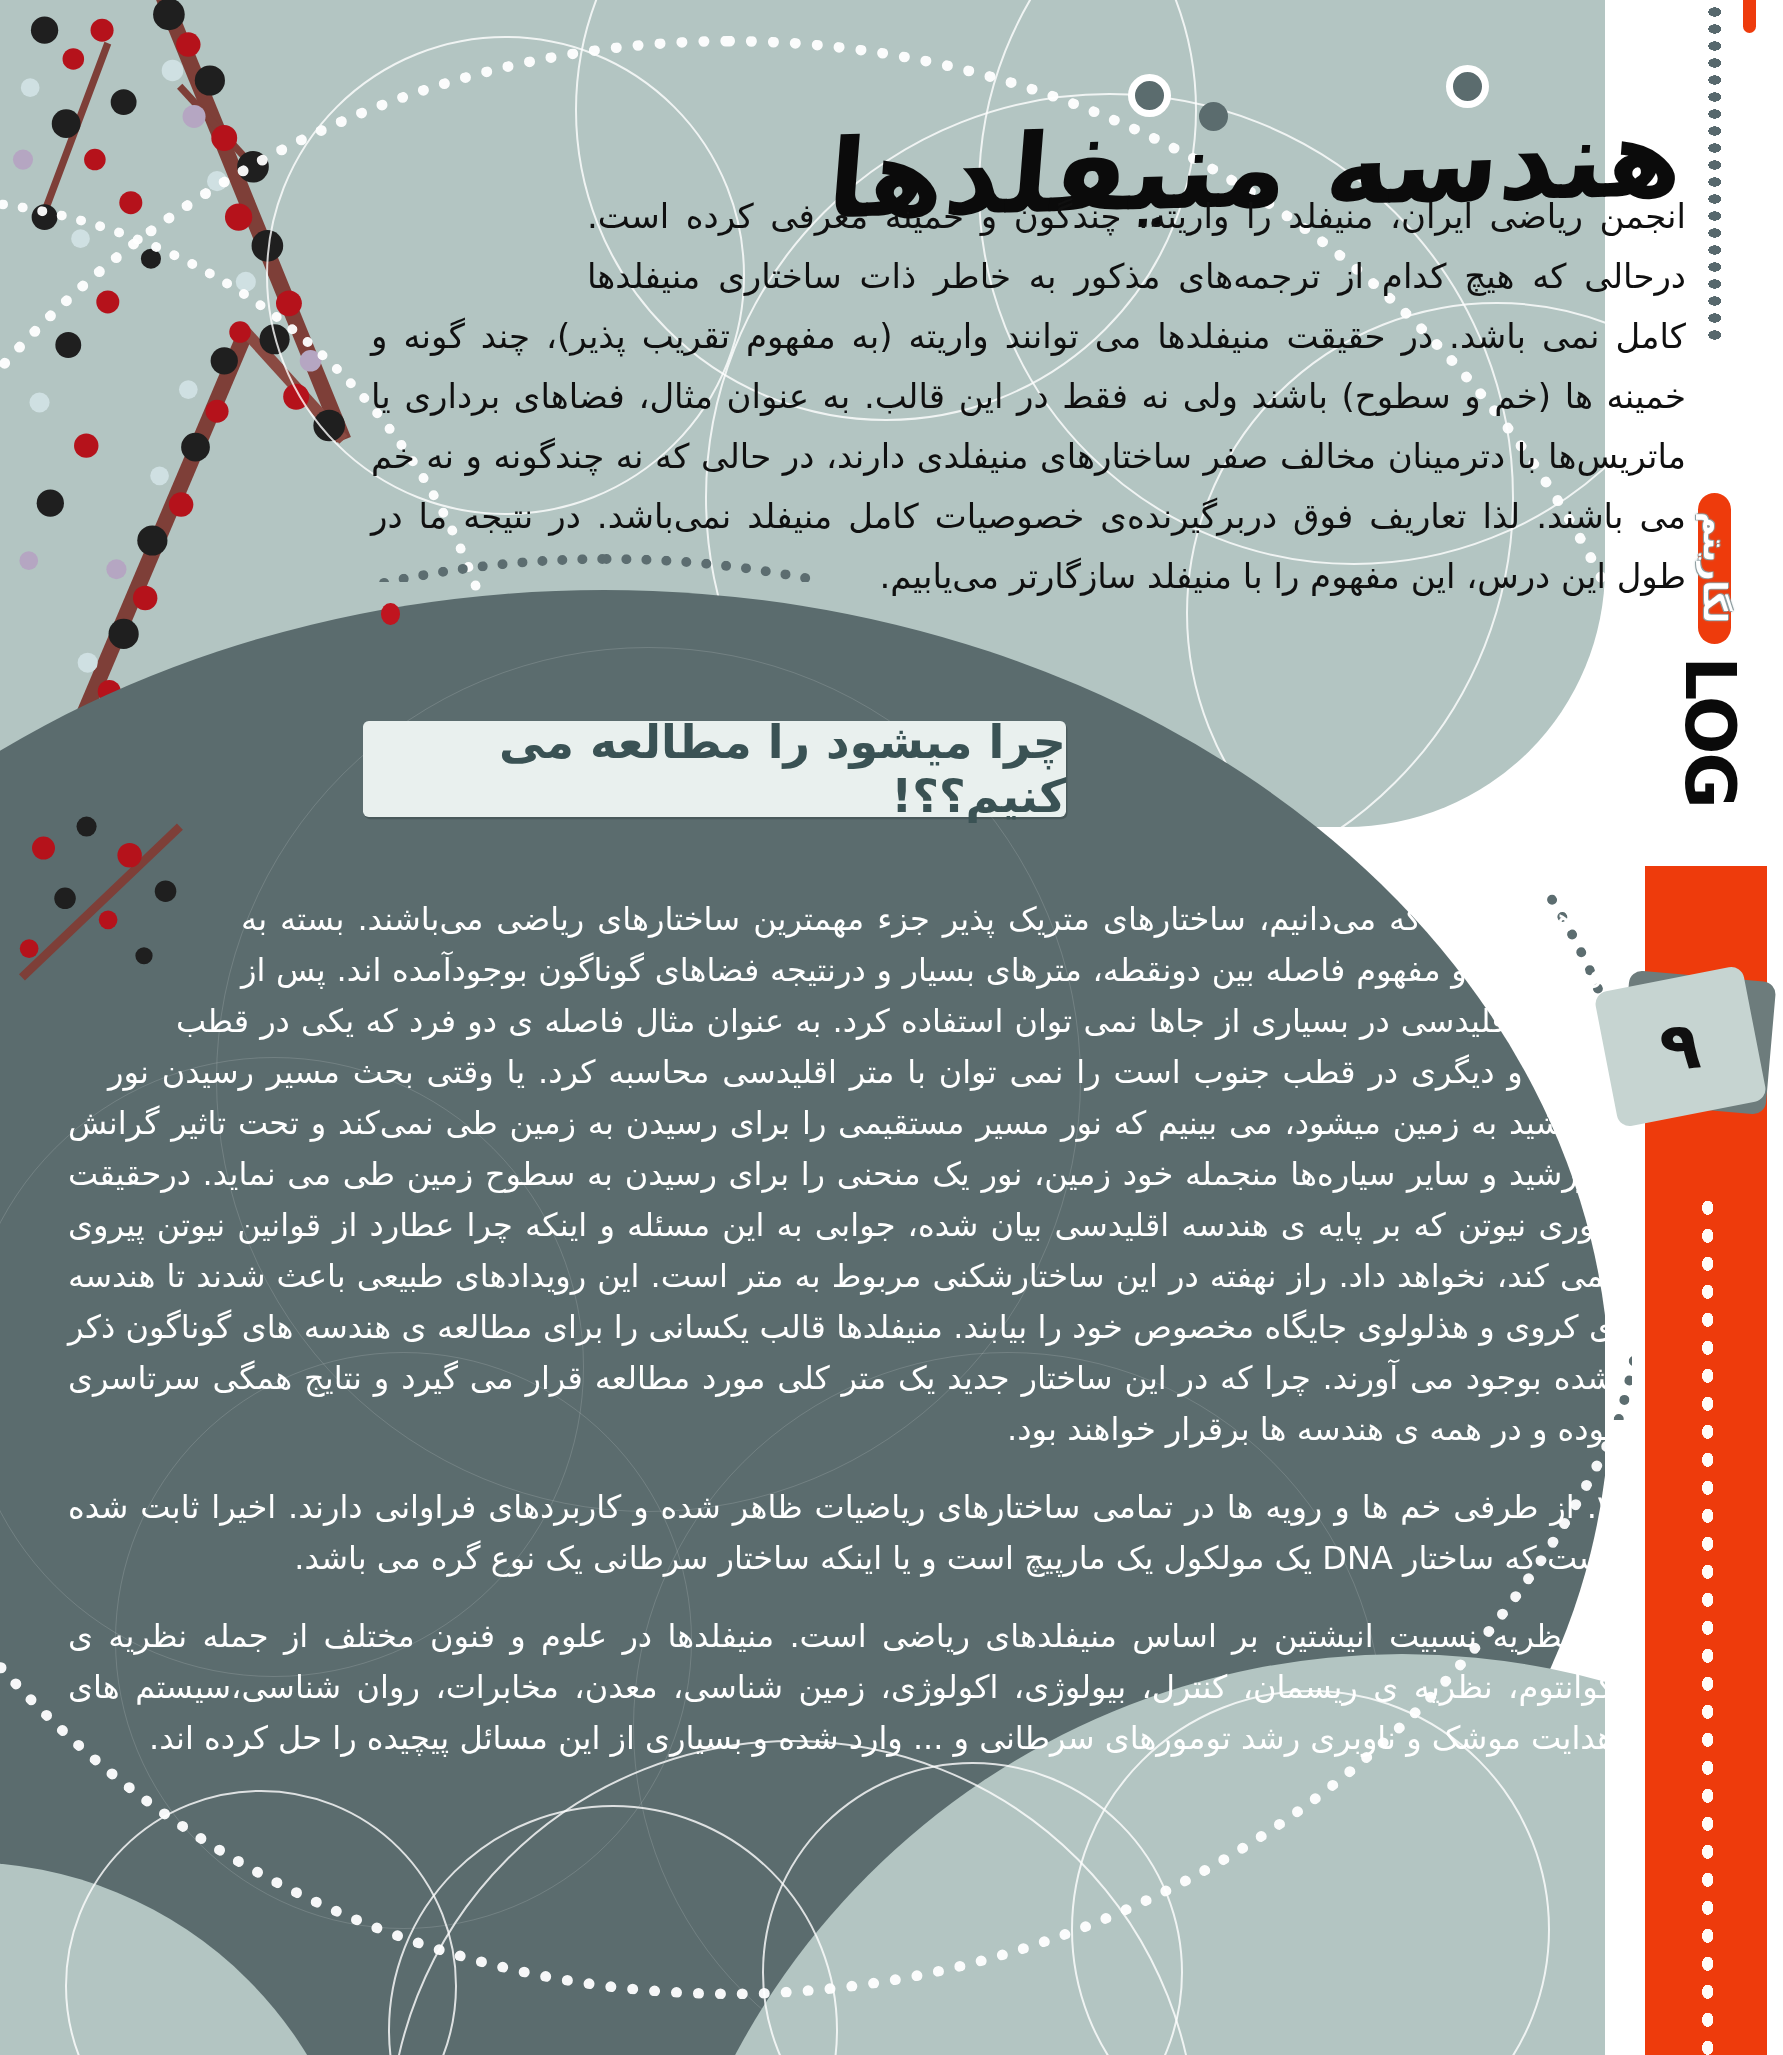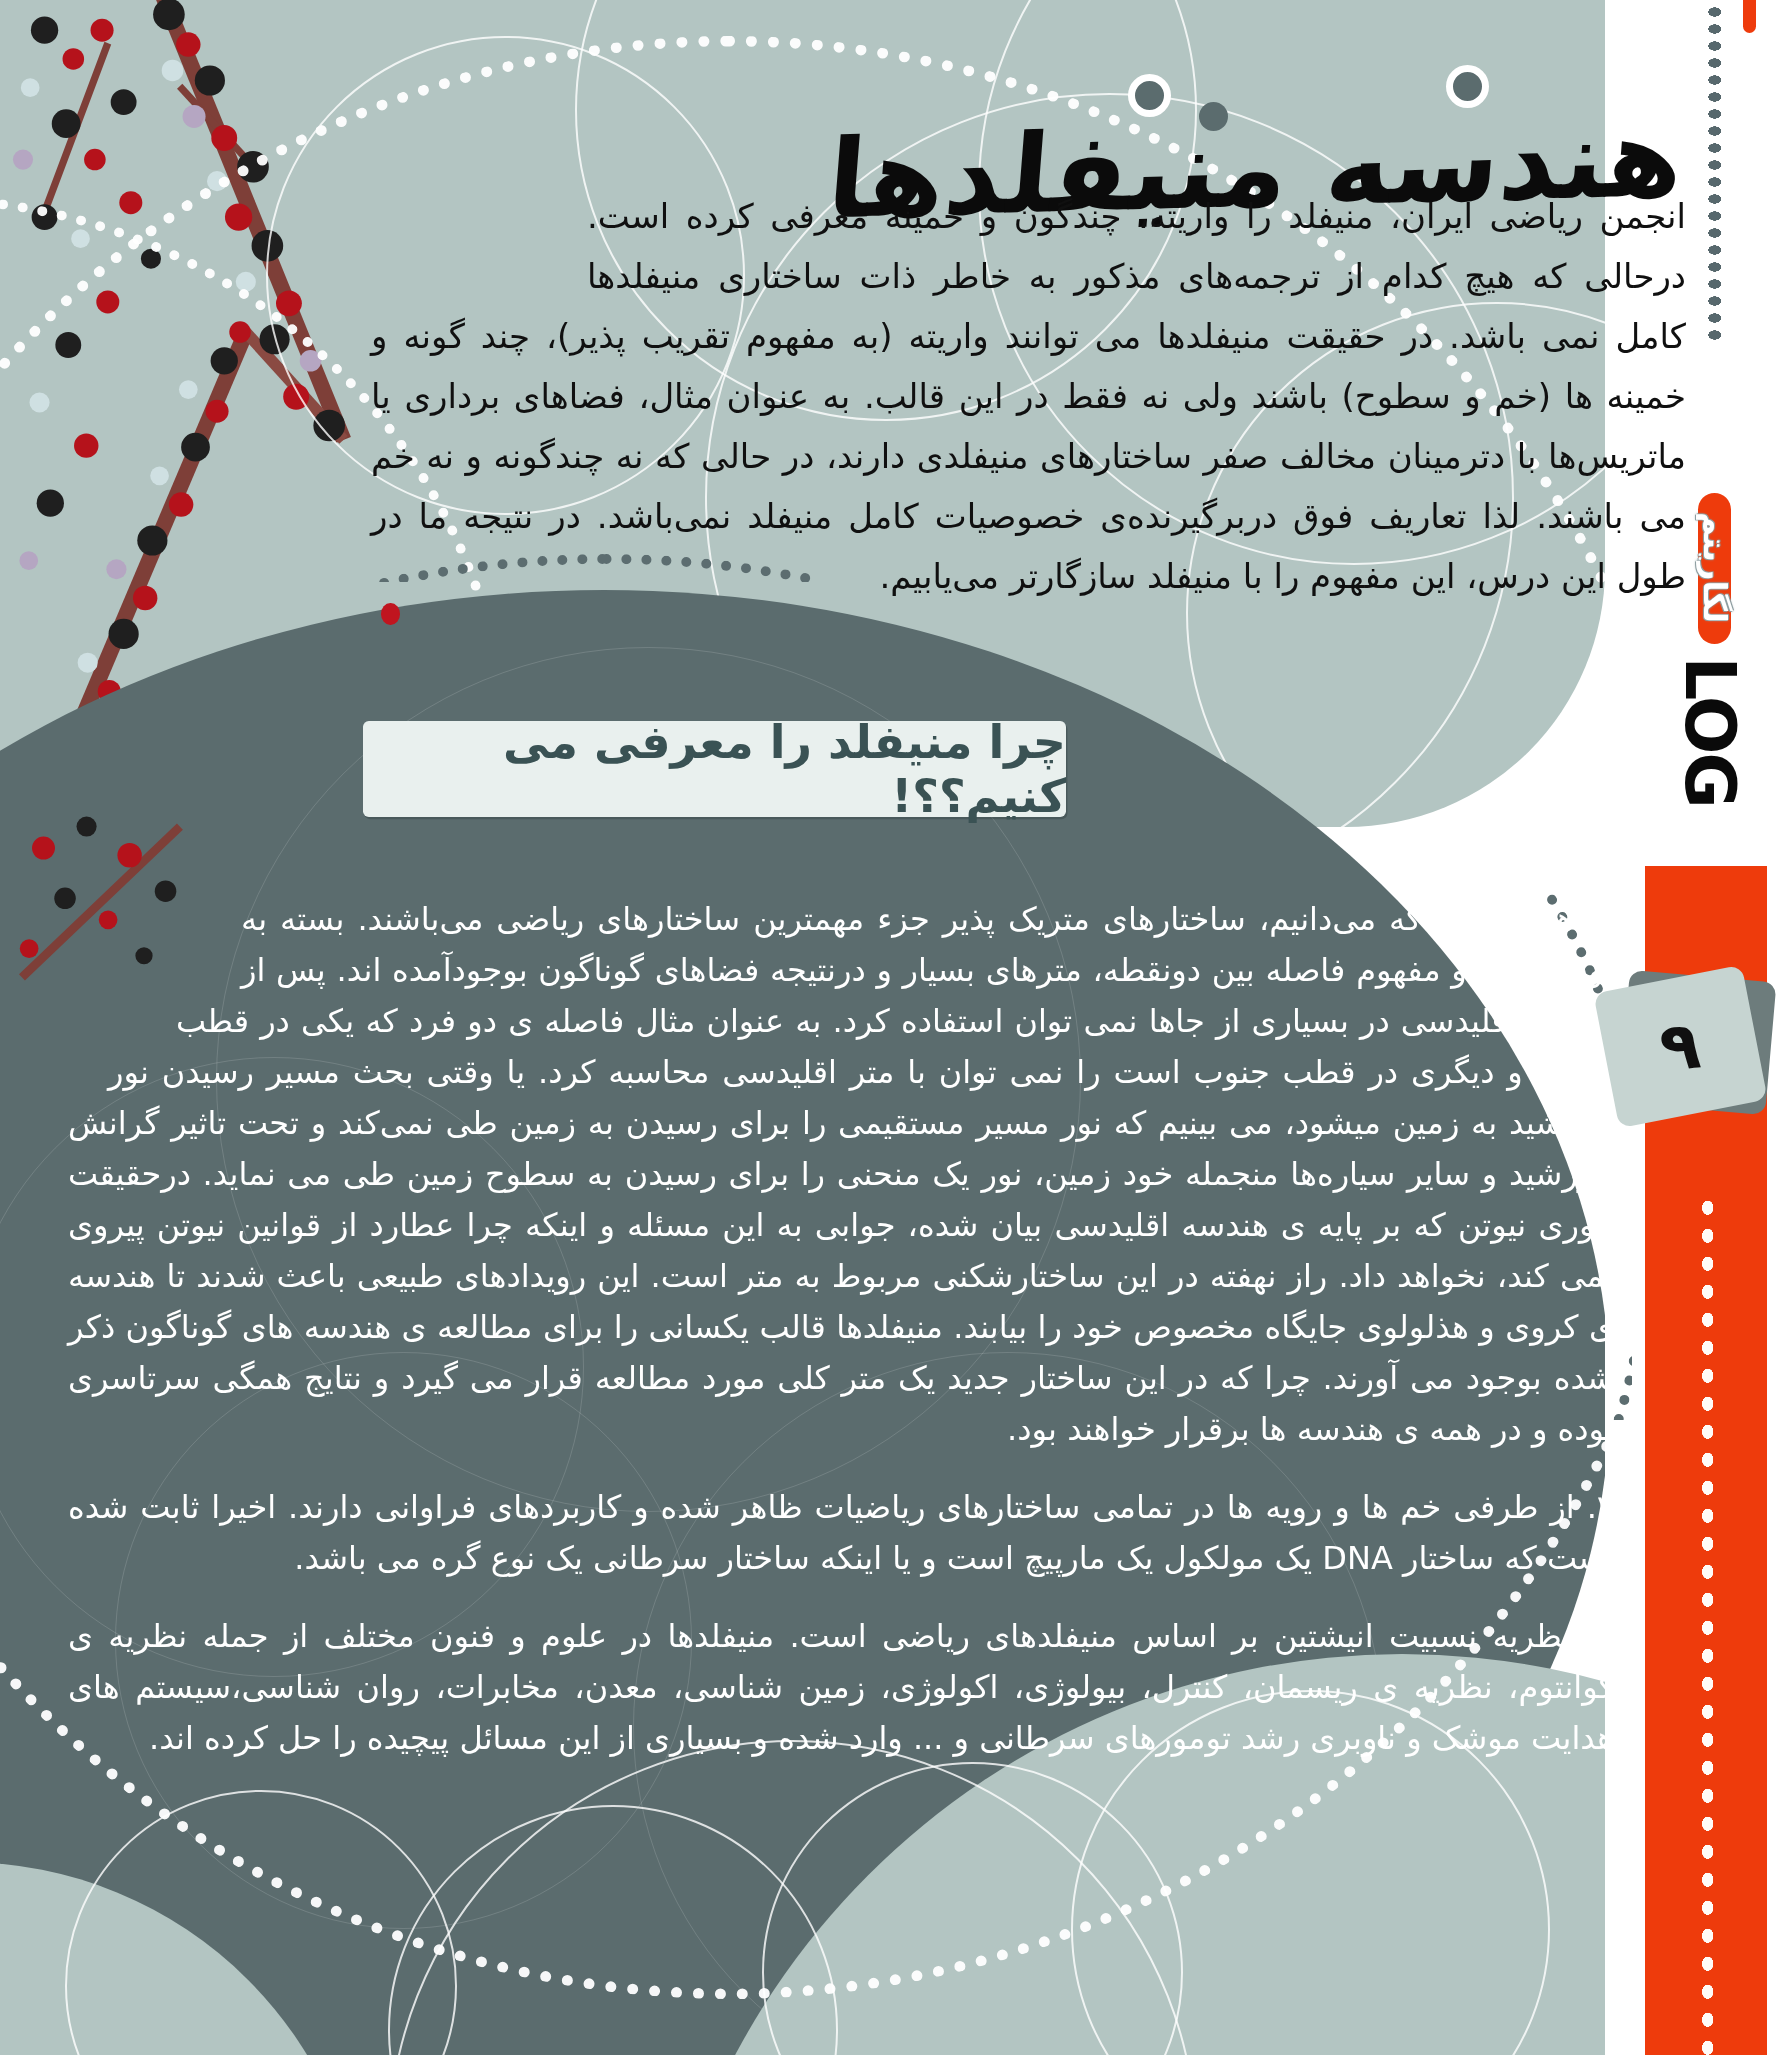--- a/index.html
+++ b/index.html
@@ -185,21 +185,21 @@
       <circle cx="200" cy="210" r="12" fill="#1f1f1f"></circle>
   </svg>
 
   <h1 class="abs title">هندسه منیفلدها</h1>
 
   <div class="abs intro">
     <span class="sp"></span><span>انجمن ریاضی ایران، منیفلد را واریته، چندگون و خمینه معرفی کرده است. درحالی که هیچ کدام از ترجمه‌های مذکور به خاطر ذات ساختاری منیفلدها کامل نمی باشد. در حقیقت منیفلدها می توانند واریته (به مفهوم تقریب پذیر)، چند گونه و خمینه ها (خم و سطوح) باشند ولی نه فقط در این قالب. به عنوان مثال، فضاهای برداری یا ماتریس‌ها با دترمینان مخالف صفر ساختارهای منیفلدی دارند، در حالی که نه چندگونه و نه خم می باشند. لذا تعاریف فوق دربرگیرنده‌ی خصوصیات کامل منیفلد نمی‌باشد. در نتیجه ما در طول این درس، این مفهوم را با منیفلد سازگارتر می‌یابیم.</span>
   </div>
 
   <div class="abs banner">
-    <span>چرا منیفلد را معرفی می کنیم؟؟!</span>
+    <span>چرا میشود را مطالعه می کنیم؟؟!</span>
   </div>
 
   <div class="abs body-text">
     <div class="para">
       <span class="s1"></span>
       <span class="s2"></span>
       <span class="s3"></span>
       <span>۱. همان طور که می‌دانیم، ساختارهای متریک پذیر جزء مهمترین ساختارهای ریاضی می‌باشند. بسته به نوع کاربرد و مفهوم فاصله بین دونقطه، مترهای بسیار و درنتیجه فضاهای گوناگون بوجودآمده اند. پس از هندسه اقلیدسی در بسیاری از جاها نمی توان استفاده کرد. به عنوان مثال فاصله ی دو فرد که یکی در قطب شمال و دیگری در قطب جنوب است را نمی توان با متر اقلیدسی محاسبه کرد. یا وقتی بحث مسیر رسیدن نور خورشید به زمین میشود، می بینیم که نور مسیر مستقیمی را برای رسیدن به زمین طی نمی‌کند و تحت تاثیر گرانش خورشید و سایر سیاره‌ها منجمله خود زمین، نور یک منحنی را برای رسیدن به سطوح زمین طی می نماید. درحقیقت تئوری نیوتن که بر پایه ی هندسه اقلیدسی بیان شده، جوابی به این مسئله و اینکه چرا عطارد از قوانین نیوتن پیروی نمی کند، نخواهد داد. راز نهفته در این ساختارشکنی مربوط به متر است. این رویدادهای طبیعی باعث شدند تا هندسه ی کروی و هذلولوی جایگاه مخصوص خود را بیابند. منیفلدها قالب یکسانی را برای مطالعه ی هندسه های گوناگون ذکر شده بوجود می آورند. چرا که در این ساختار جدید یک متر کلی مورد مطالعه قرار می گیرد و نتایج همگی سرتاسری بوده و در همه ی هندسه ها برقرار خواهند بود.</span>
     </div>
     <div class="para">

